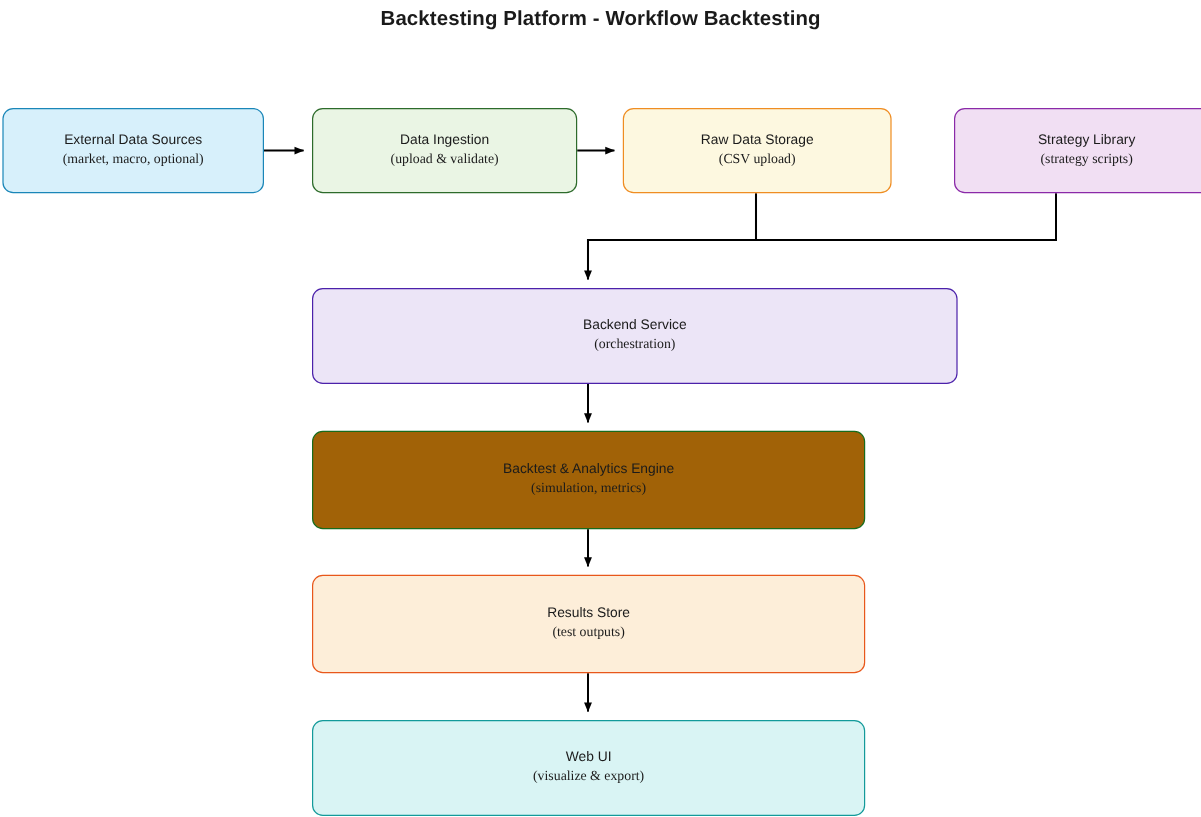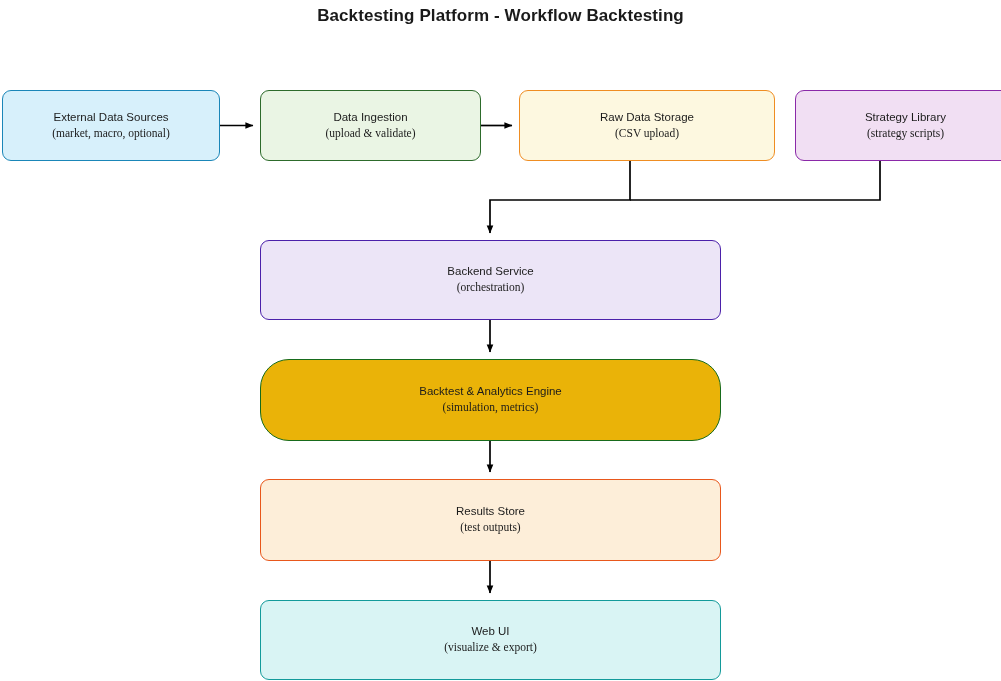--- a/index.html
+++ b/index.html
@@ -103,36 +103,36 @@
   <div class="node" style="left: 2px; top: 90px; width: 218px; height: 71px; background: rgb(215, 240, 251); border-color: rgb(26, 134, 184);">
     <span class="line1">External Data Sources</span>
     <span class="line2">(market, macro, optional)</span>
   </div>
 
   <div class="node" style="left: 260px; top: 90px; width: 221px; height: 71px; background: rgb(234, 245, 228); border-color: rgb(45, 107, 43);">
     <span class="line1">Data Ingestion</span>
     <span class="line2">(upload &amp; validate)</span>
   </div>
 
-  <div class="node" style="left: 519px; top: 90px; width: 256px; height: 71px; background: rgb(253, 248, 224); border-color: rgb(239, 141, 34);">
+  <div class="node" style="left: 519px; top: 90px; width: 224px; height: 71px; background: rgb(253, 248, 224); border-color: rgb(239, 141, 34);">
     <span class="line1">Raw Data Storage</span>
     <span class="line2">(CSV upload)</span>
   </div>
 
   <div class="node" style="left: 795px; top: 90px; width: 221px; height: 71px; background: rgb(241, 223, 243); border-color: rgb(138, 41, 168);">
     <span class="line1">Strategy Library</span>
     <span class="line2">(strategy scripts)</span>
   </div>
 
-  <div class="node" style="left: 260px; top: 240px; width: 461px; height: 80px; background: rgb(236, 229, 247); border-color: rgb(75, 33, 170);">
+  <div class="node" style="left: 260px; top: 240px; width: 538px; height: 80px; background: rgb(236, 229, 247); border-color: rgb(75, 33, 170);">
     <span class="line1">Backend Service</span>
     <span class="line2">(orchestration)</span>
   </div>
 
-  <div class="node" style="left: 260px; top: 359px; width: 461px; height: 82px; background: #eab308; border-color: rgb(23, 107, 28); border-radius: 29px;">
+  <div class="node" style="left: 260px; top: 359px; width: 461px; height: 82px; background: #a16207; border-color: rgb(23, 107, 28);">
     <span class="line1">Backtest &amp; Analytics Engine</span>
     <span class="line2">(simulation, metrics)</span>
   </div>
 
   <div class="node" style="left: 260px; top: 479px; width: 461px; height: 82px; background: rgb(253, 238, 217); border-color: rgb(232, 87, 27);">
     <span class="line1">Results Store</span>
     <span class="line2">(test outputs)</span>
   </div>
 
   <div class="node" style="left: 260px; top: 600px; width: 461px; height: 80px; background: rgb(217, 244, 244); border-color: rgb(19, 154, 154); text-align: right;">

